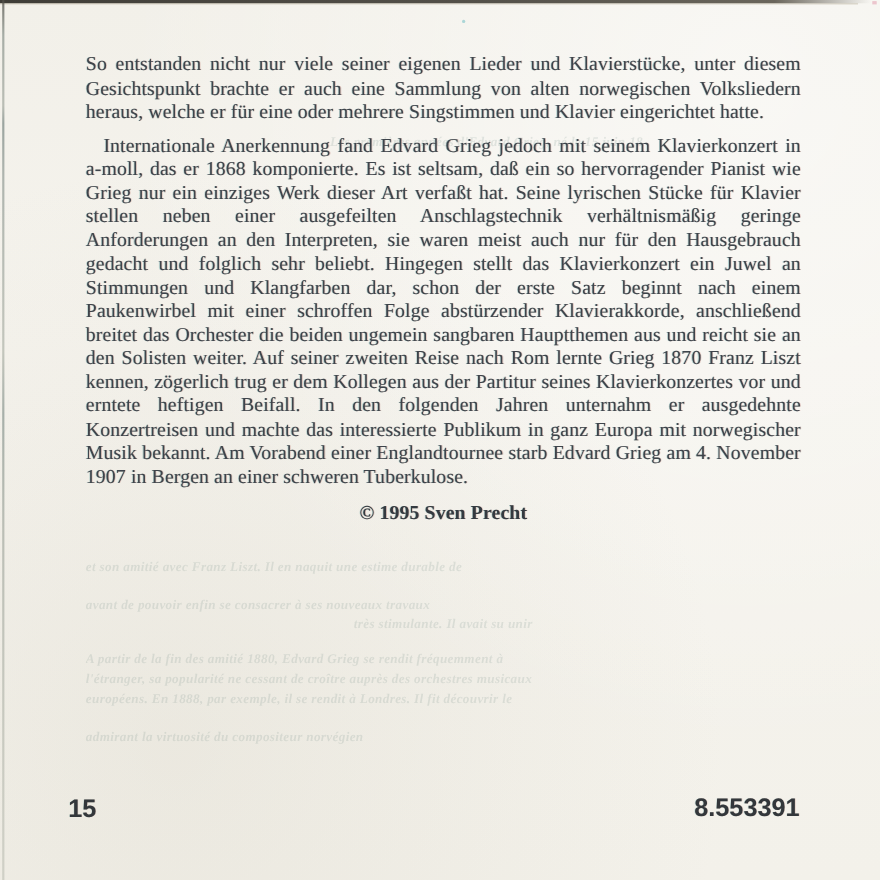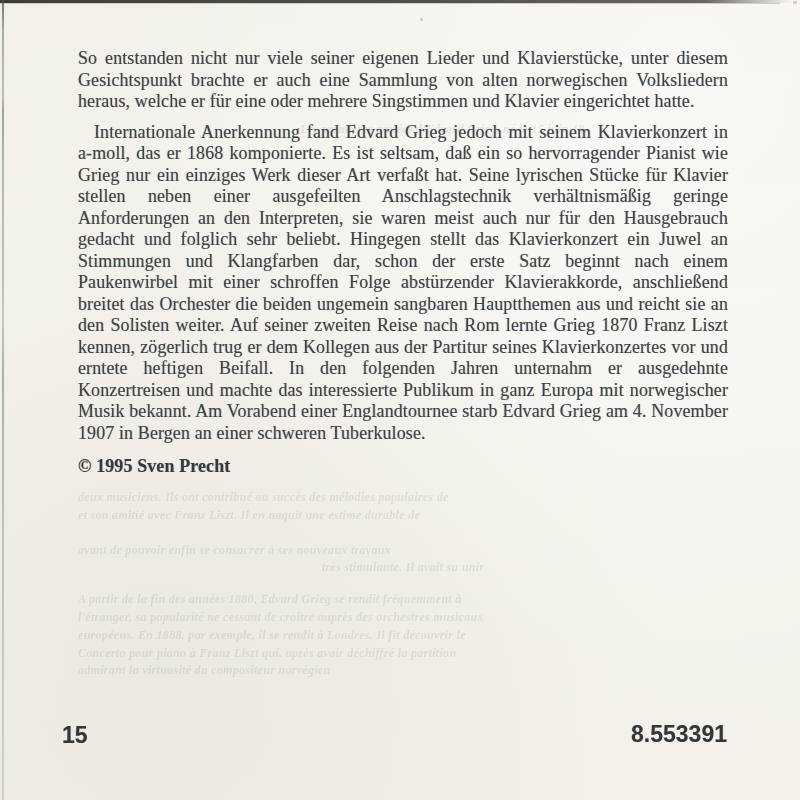--- a/index.html
+++ b/index.html
@@ -42,21 +42,21 @@
     color: #3e444b;
     font-size: 18px; line-height: 21.5px;
     text-align: justify;
     letter-spacing: 0.1px;
     text-shadow: 0.7px 0 0 rgba(158,62,46,0.26), -0.7px 0 0 rgba(0,116,120,0.24);
   }
   .text-block p { margin: 0; }
   .para-2 { margin-top: 9px !important; text-indent: 16px; }
   .copyright {
     margin-top: 12px !important;
-    text-align: left;
+    text-align: center;
     font-weight: bold;
     color: #343a40;
     text-indent: 0;
   }
 
   
   .footer-num {
     position: absolute;
     font-family: "Liberation Sans", sans-serif;
     font-weight: bold;
@@ -98,28 +98,26 @@
 
 <div class="scan">
 
   <div class="edge-top"></div>
   <div class="edge-top-light"></div>
   <div class="edge-left"></div>
   <div class="speck-cyan"></div>
   <div class="speck-pink"></div>
 
   <div class="ghost gt">Les premières années d'Edvard Grieg, né le 15 juin 18</div>
-  <div class="ghost g1">deux musiciens. Ils ont contribué au succès des mélodies populaires de</div>
   <div class="ghost g2">et son amitié avec Franz Liszt. Il en naquit une estime durable de</div>
   <div class="ghost g4">avant de pouvoir enfin se consacrer à ses nouveaux travaux</div>
   <div class="ghost g5">très stimulante. Il avait su unir</div>
-  <div class="ghost g6">A partir de la fin des années 1880, Edvard Grieg se rendit fréquemment à</div>
+  <div class="ghost g6">A partir de la fin des amitié 1880, Edvard Grieg se rendit fréquemment à</div>
   <div class="ghost g7">l'étranger, sa popularité ne cessant de croître auprès des orchestres musicaux</div>
   <div class="ghost g8">européens. En 1888, par exemple, il se rendit à Londres. Il fit découvrir le</div>
-  <div class="ghost g9">Concerto pour piano à Franz Liszt qui, après avoir déchiffré la partition</div>
   <div class="ghost g10">admirant la virtuosité du compositeur norvégien</div>
 
   <div class="text-block">
     <p class="para-1">So entstanden nicht nur viele seiner eigenen Lieder und Klavierstücke, unter diesem Gesichtspunkt brachte er auch eine Sammlung von alten norwegischen Volksliedern heraus, welche er für eine oder mehrere Singstimmen und Klavier eingerichtet hatte.</p>
     <p class="para-2">Internationale Anerkennung fand Edvard Grieg jedoch mit seinem Klavierkonzert in a-moll, das er 1868 komponierte. Es ist seltsam, daß ein so hervorragender Pianist wie Grieg nur ein einziges Werk dieser Art verfaßt hat. Seine lyrischen Stücke für Klavier stellen neben einer ausgefeilten Anschlagstechnik verhältnismäßig geringe Anforderungen an den Interpreten, sie waren meist auch nur für den Hausgebrauch gedacht und folglich sehr beliebt. Hingegen stellt das Klavierkonzert ein Juwel an Stimmungen und Klangfarben dar, schon der erste Satz beginnt nach einem Paukenwirbel mit einer schroffen Folge abstürzender Klavierakkorde, anschließend breitet das Orchester die beiden ungemein sangbaren Hauptthemen aus und reicht sie an den Solisten weiter. Auf seiner zweiten Reise nach Rom lernte Grieg 1870 Franz Liszt kennen, zögerlich trug er dem Kollegen aus der Partitur seines Klavierkonzertes vor und erntete heftigen Beifall. In den folgenden Jahren unternahm er ausgedehnte Konzertreisen und machte das interessierte Publikum in ganz Europa mit norwegischer Musik bekannt. Am Vorabend einer Englandtournee starb Edvard Grieg am 4. November 1907 in Bergen an einer schweren Tuberkulose.</p>
     <p class="copyright">© 1995 Sven Precht</p>
   </div>
 
   <div class="footer-num page-number">15</div>
   <div class="footer-num catalog-number">8.553391</div>

